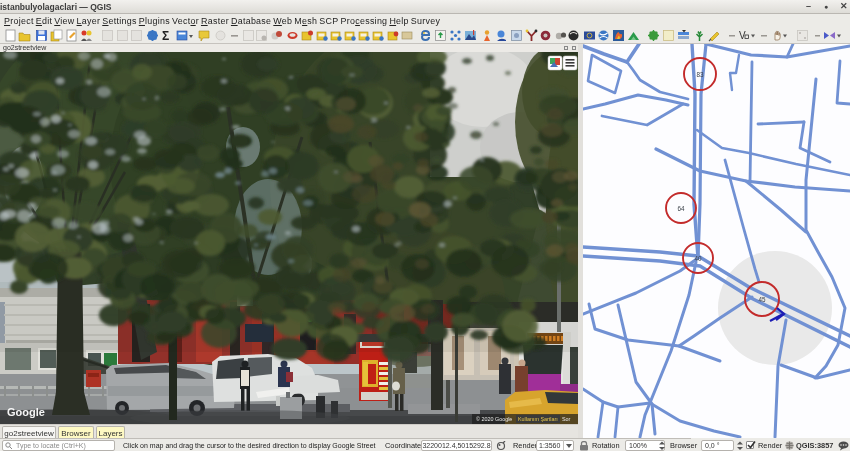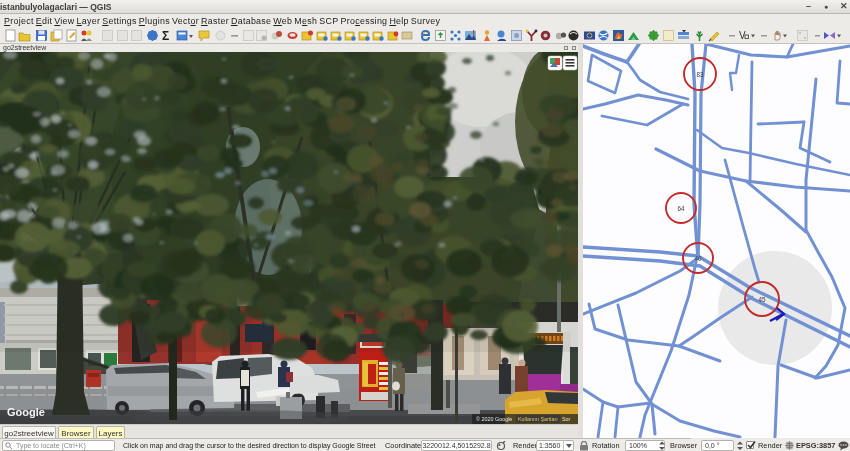--- a/index.html
+++ b/index.html
@@ -1187,21 +1187,21 @@
       </svg>
 <span style="position:absolute;left:746px;top:2px;width:8px;height:8px;background:#fff;border:1px solid #8a8a8a;border-radius:1px"></span>
 <svg style="position:absolute;left:746px;top:1px" width="10" height="10">
         <path d="M2 5 L4.5 7.5 L9 1.5" stroke="#333" stroke-width="1.6" fill="none"></path>
       </svg>
 <span class="lbl" style="left:758px">Render</span>
 <svg style="position:absolute;left:785px;top:2px" width="9" height="9">
         <circle cx="4.5" cy="4.5" r="4" fill="#b0ada8"></circle>
         <path d="M0.5 4.5 L8.5 4.5 M4.5 0.5 L4.5 8.5 M1.5 2 Q4.5 4 7.5 2 M1.5 7 Q4.5 5 7.5 7" stroke="#706d68" stroke-width="0.8" fill="none"></path>
       </svg>
-<span class="lbl" style="left:796px;font-weight:bold;color:#333">EPSG:3857</span>
+<span class="lbl" style="left:796px;font-weight:bold;color:#333">QGIS:3857</span>
 <svg style="position:absolute;left:838px;top:2px" width="11" height="10">
         <ellipse cx="5.5" cy="4" rx="5" ry="3.6" fill="#4a4a4a"></ellipse>
         <path d="M3 7 L2 9.5 L6 7 Z" fill="#4a4a4a"></path>
         <g fill="#ecebe7">
           <circle cx="3" cy="4" r="0.8"></circle>
           <circle cx="5.5" cy="4" r="0.8"></circle>
           <circle cx="8" cy="4" r="0.8"></circle>
         </g>
       </svg>
     </div>

